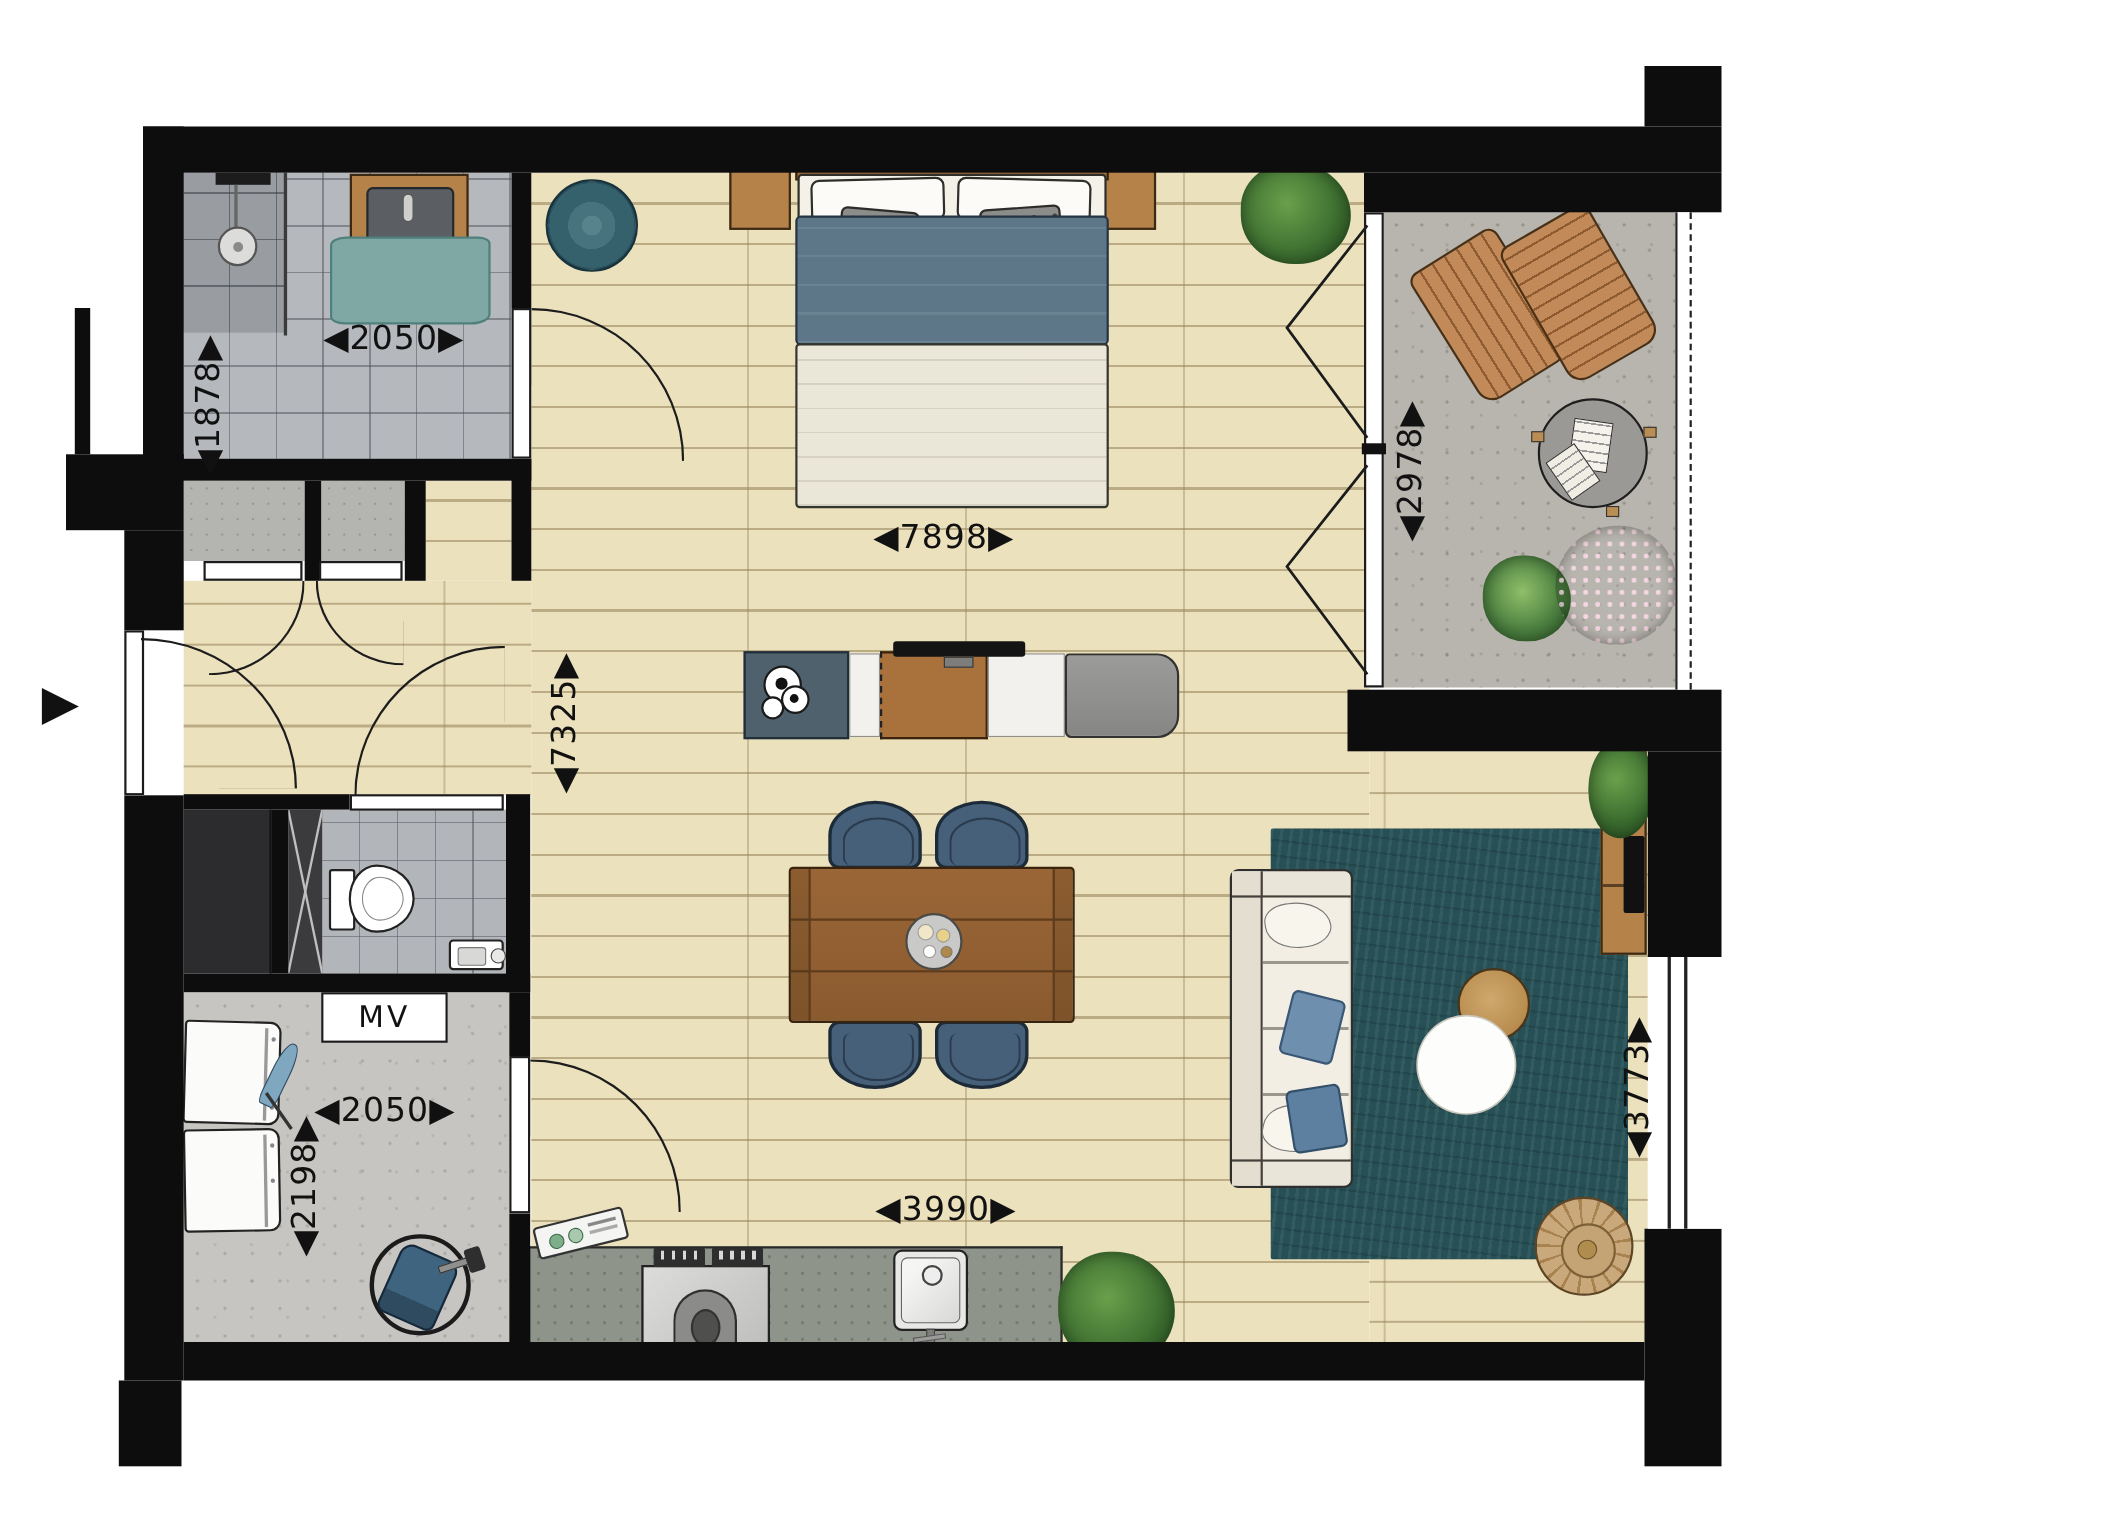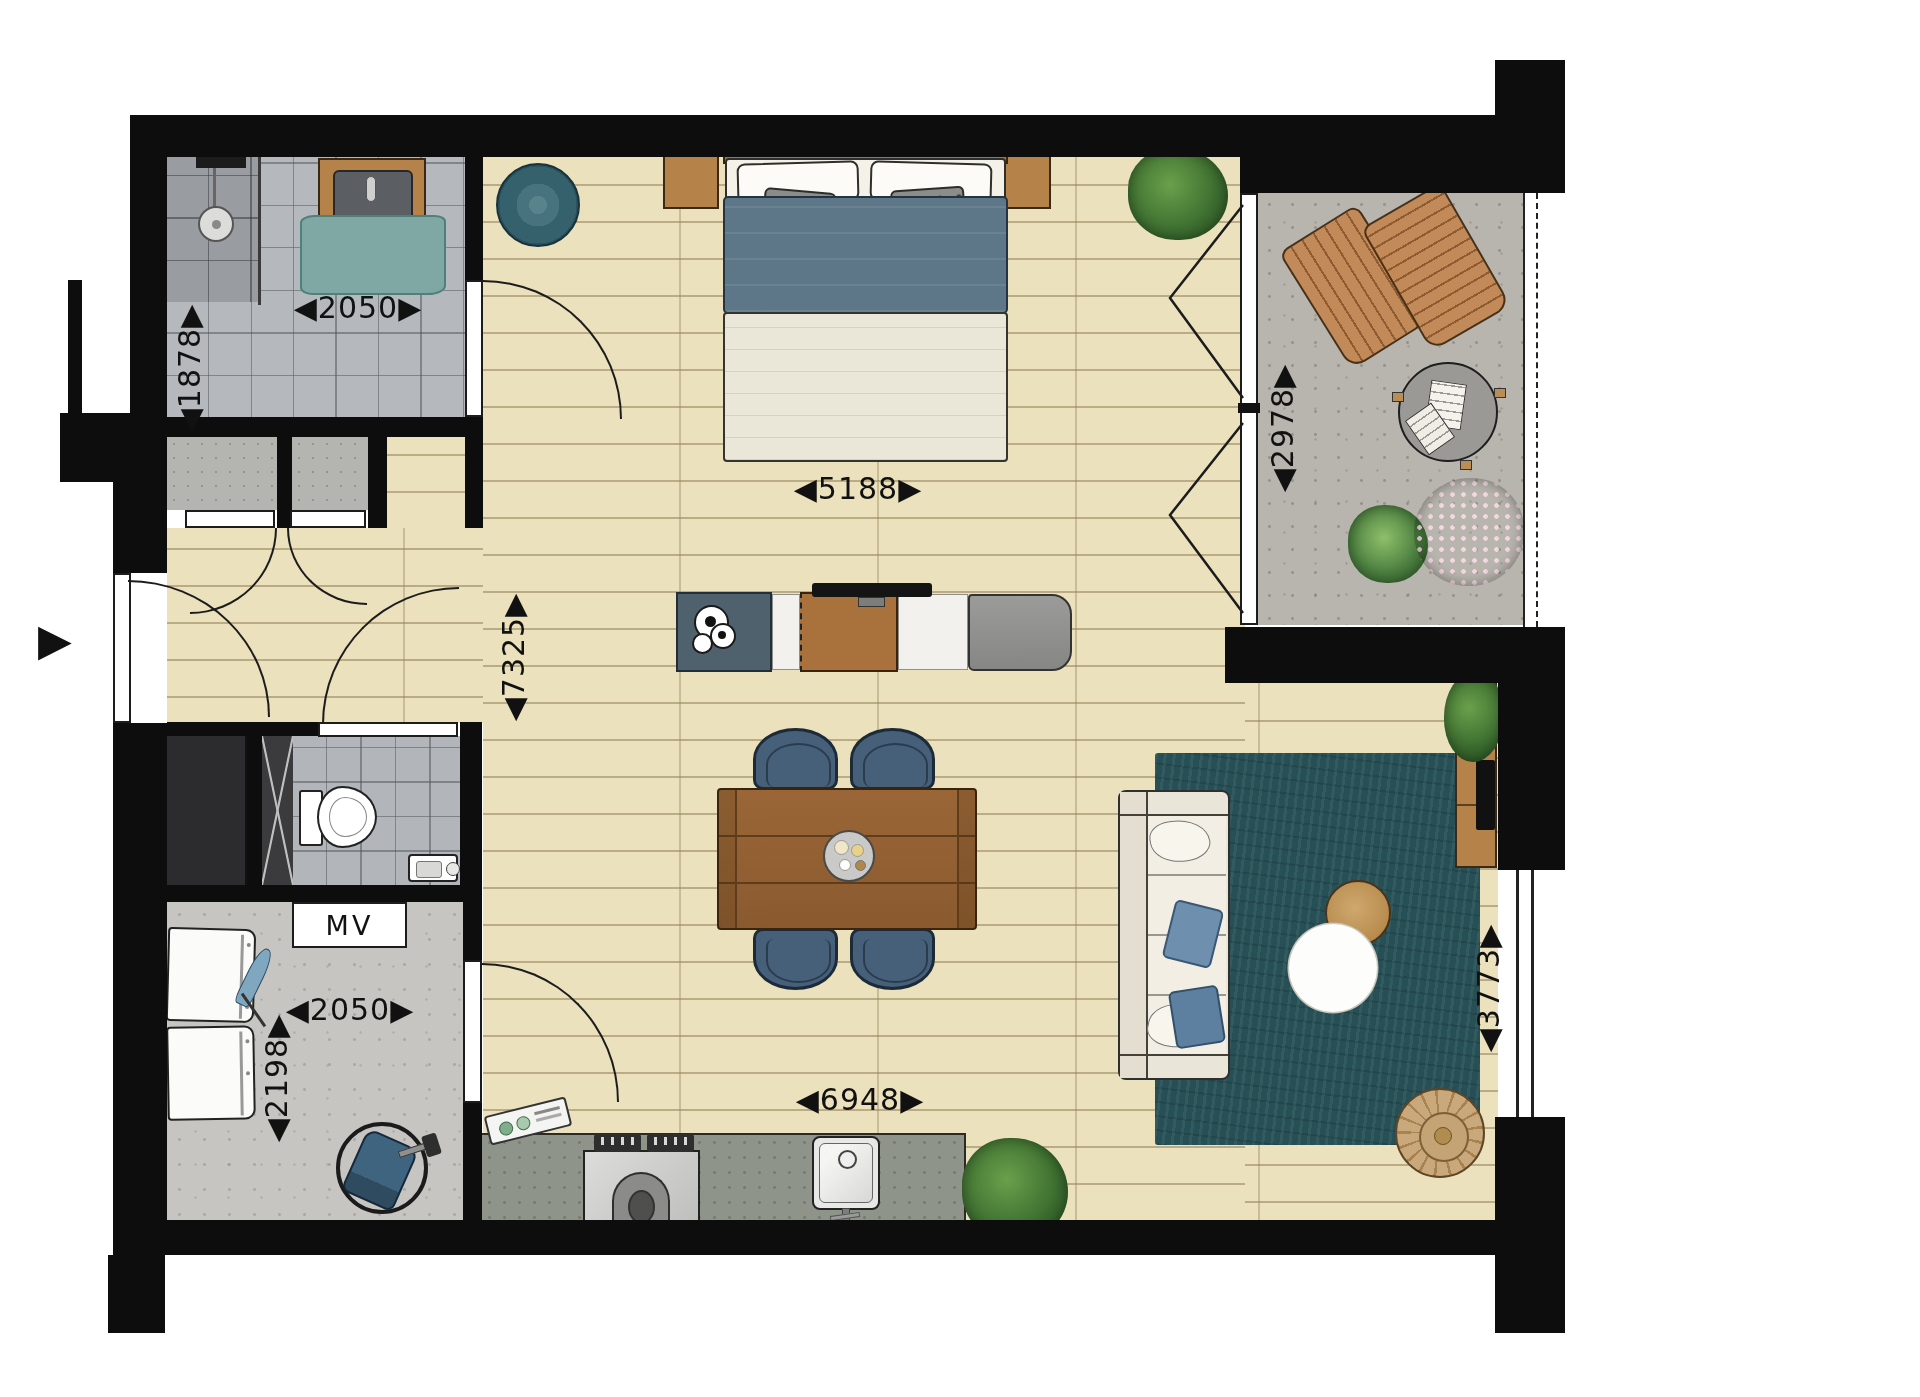--- a/index.html
+++ b/index.html
@@ -285,22 +285,22 @@
   <div class="furn" style="left:246px;top:946px;width:17px;height:62px;background:#7fa8c0;border:1.5px solid #2e4a5e;border-radius:45% 45% 20% 20%;transform:rotate(26deg);z-index:3;"></div>
   <div class="furn" style="left:252px;top:990px;width:3px;height:40px;background:#333;transform:rotate(-35deg);z-index:3;"></div>
   <div class="furn" style="left:336px;top:1122px;width:92px;height:92px;border:4px solid #1b1b1b;border-radius:50%;z-index:3;"></div>
   <div class="furn" style="left:352px;top:1136px;width:56px;height:68px;background:#3f6480;border:2px solid #16293a;border-radius:12px 12px 8px 8px;transform:rotate(24deg);z-index:3;
        background-image:linear-gradient(0deg, rgba(0,0,0,.25) 0 30%, transparent 30%);"></div>
   <div class="furn" style="left:398px;top:1146px;width:34px;height:7px;background:#8f8f8d;border:1px solid #333;transform:rotate(-18deg);z-index:3;"></div>
   <div class="furn" style="left:424px;top:1134px;width:15px;height:22px;background:#2e2e2e;border-radius:3px;transform:rotate(-18deg);z-index:3;"></div>
 
   <div class="dim" style="left:268px;top:290px;">◀2050▶</div>
   <div class="dim vert" style="left:100px;top:350px;">◀1878▶</div>
-  <div class="dim" style="left:768px;top:471px;">◀5188▶</div>
+  <div class="dim" style="left:768px;top:471px;">◀7898▶</div>
   <div class="dim vert" style="left:1193px;top:410px;">◀2978▶</div>
   <div class="dim" style="left:260px;top:992px;">◀2050▶</div>
   <div class="dim vert" style="left:187px;top:1060px;">◀2198▶</div>
-  <div class="dim" style="left:770px;top:1082px;">◀6948▶</div>
+  <div class="dim" style="left:770px;top:1082px;">◀3990▶</div>
   <div class="dim vert" style="left:1399px;top:970px;">◀3773▶</div>
 
   <div style="position:absolute;left:38px;top:614px;font-size:44px;color:#111;z-index:7;font-family:'DejaVu Sans',sans-serif;">▶</div>
 
 </div>
 
 </body></html>

